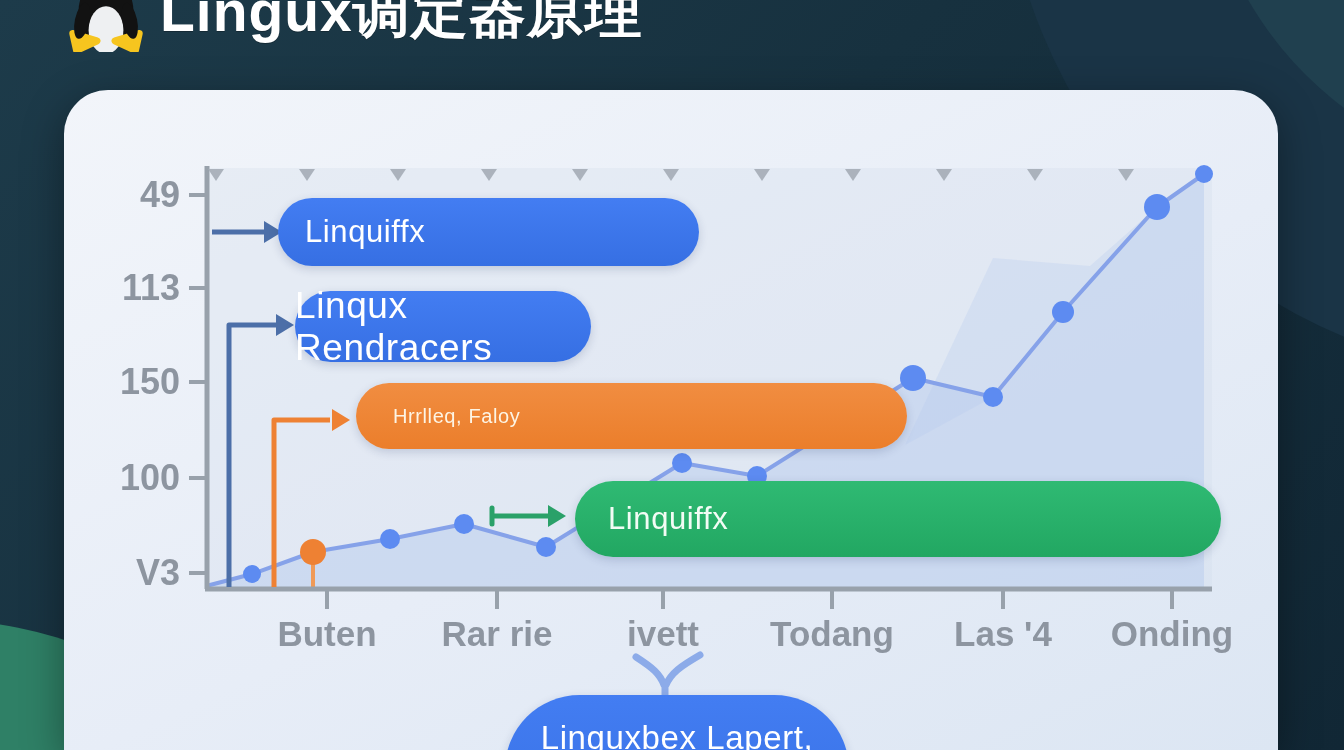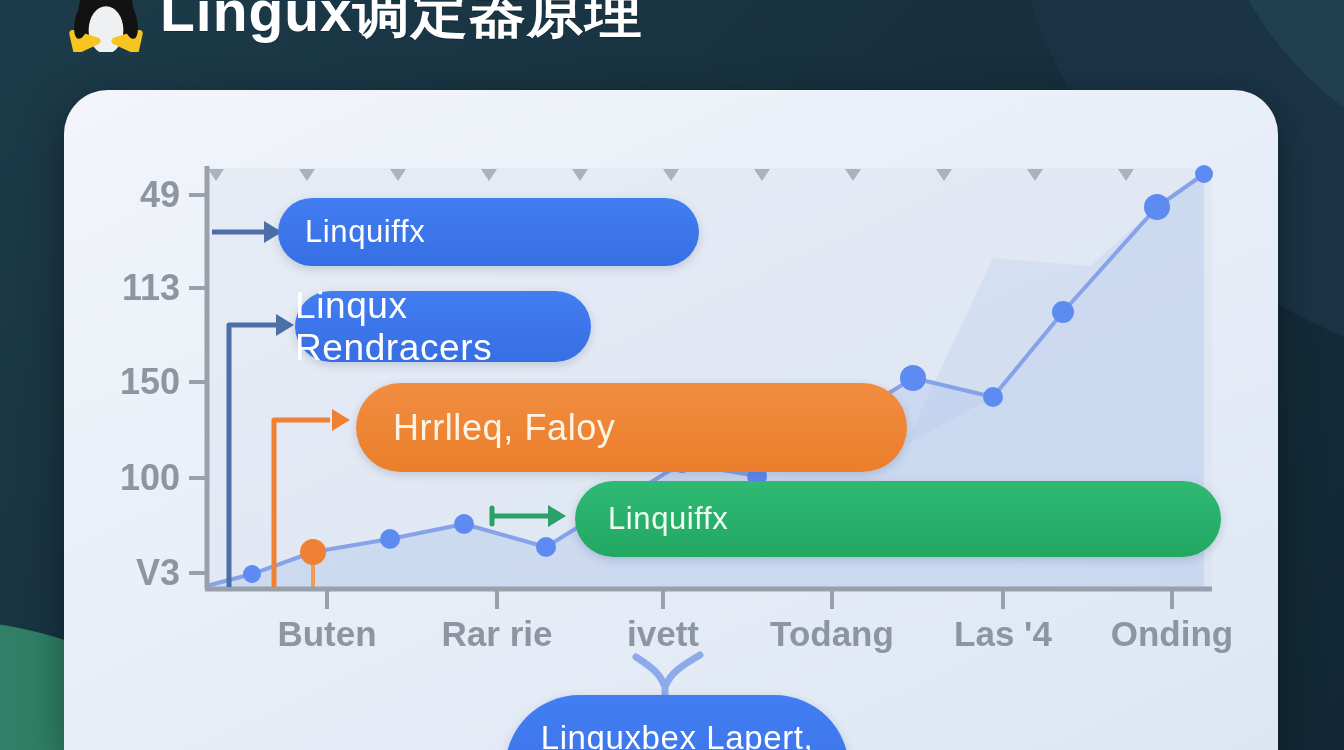--- a/index.html
+++ b/index.html
@@ -29,21 +29,21 @@
   .chart-label{font-family:"Liberation Sans",sans-serif;font-weight:700;}
 
   .pill{position:absolute;z-index:3;border-radius:999px;color:#ffffff;
         display:flex;align-items:center;font-weight:400;letter-spacing:.6px;
         box-shadow:0 3px 10px rgba(25,45,95,.18);}
   .pill-top-blue{left:278px;top:198px;width:394px;height:68px;font-size:31px;
         padding-left:27px;background:linear-gradient(180deg,#437df2,#366fe3);
         background:linear-gradient(180deg,#437df2,#366fe3);}
   .pill-mid-blue{left:295px;top:291px;width:296px;height:71px;font-size:37px;
         justify-content:center;background:linear-gradient(180deg,#437df2,#366fe3);}
-  .pill-orange{left:356px;top:383px;width:514px;height:89px;font-size:36px;
+  .pill-orange{left:356px;top:383px;width:514px;height:66px;font-size:20px;
         padding-left:37px;color:#fdf4e4;
         background:linear-gradient(180deg,#f18d41,#eb7e2b);}
   .pill-green{left:575px;top:481px;width:613px;height:76px;font-size:31px;
         padding-left:33px;color:#f2fcf5;
         background:linear-gradient(180deg,#2fba73,#22a762);}
   .pill-bottom-blue{left:505px;top:695px;width:344px;height:125px;font-size:33px;
         justify-content:center;align-items:flex-start;padding-top:24px;
         background:linear-gradient(180deg,#437df2,#366fe3);}
 </style>
 </head>

